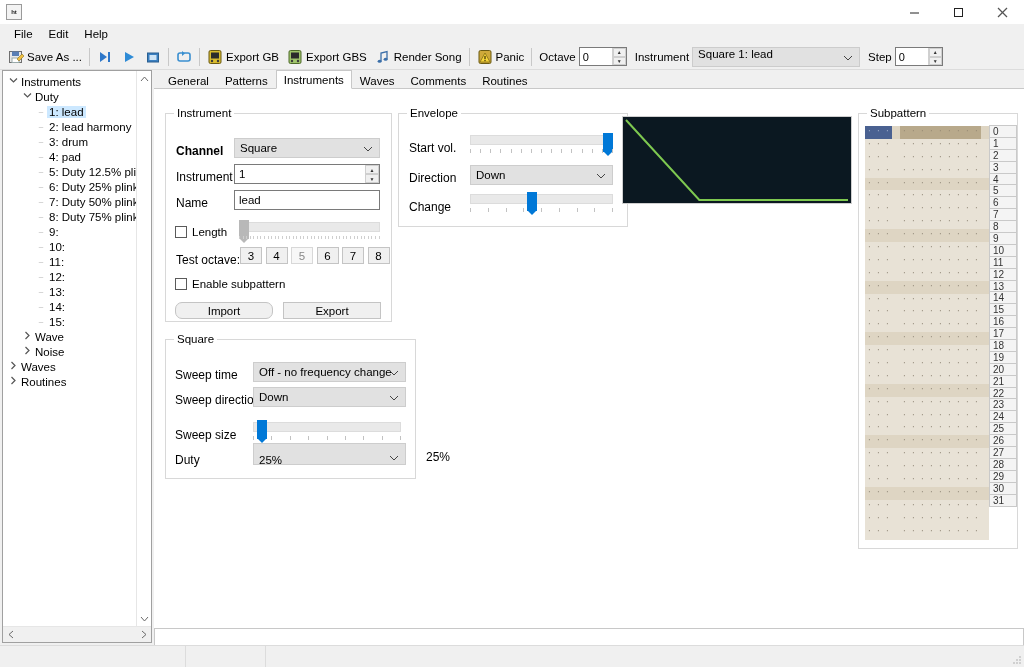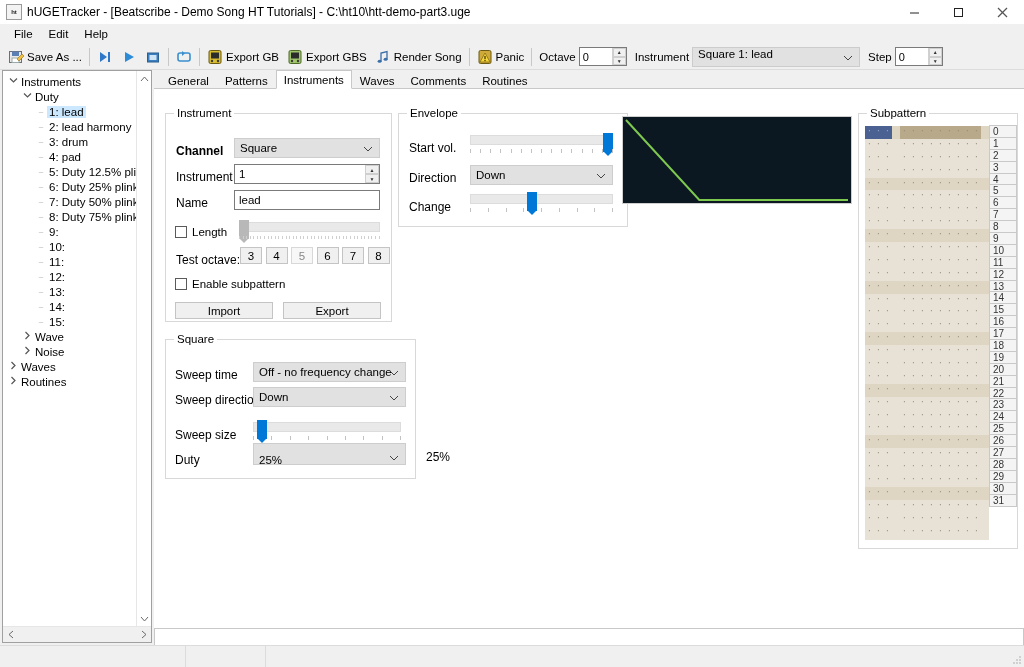--- a/index.html
+++ b/index.html
@@ -170,21 +170,20 @@
   .statusbar{ position:absolute; left:0; bottom:0; width:1024px; height:22px;
               background:#f0f0f0; border-top:1px solid #dcdcdc; display:flex; }
   .sb-pane{ border-right:1px solid #dcdcdc; height:22px; }
   .grip{ position:absolute; right:2px; bottom:2px; width:10px; height:10px; }
 </style>
 </head>
 <body>
 
 <div class="titlebar">
   <div class="title-icon">ht</div>
-  <div class="title-text">hUGETracker - [Beatscribe - Demo Song HT Tutorials] - C:\ht10\htt-demo-part3.uge</div>
   <div class="winbtns">
     <div class="winbtn">
       <svg width="11" height="11" viewBox="0 0 11 11">
           <line x1="1" y1="6" x2="10" y2="6" stroke="#222" stroke-width="1"></line>
         </svg>
     </div>
     <div class="winbtn">
       <svg width="11" height="11" viewBox="0 0 11 11">
           <rect x="1.5" y="1.5" width="8" height="8" fill="none" stroke="#222" stroke-width="1"></rect>
         </svg>
@@ -594,21 +593,21 @@
             <div class="btn" style="left: 201.5px; top: 133px; width: 22px; height: 17px;">
               <span>8</span>
             </div>
           </div>
 
         <div class="chk" style="left:9px; top:164px;">
           <span class="box"></span>
           <span>Enable subpattern</span>
         </div>
 
-        <div class="btn" style="left:9px; top:188px; width:98px; height:17px;">
+        <div class="btn" style="left:9px; top:188px; width:98px; height:17px;border-radius:7px;">
           <span>Import</span>
         </div>
         <div class="btn" style="left:117px; top:188px; width:98px; height:17px;">
           <span>Export</span>
         </div>
       </div>
 
       <div class="gbox" style="left:244px; top:24px; width:230px; height:114px;">
         <div class="legend">Envelope</div>
 

